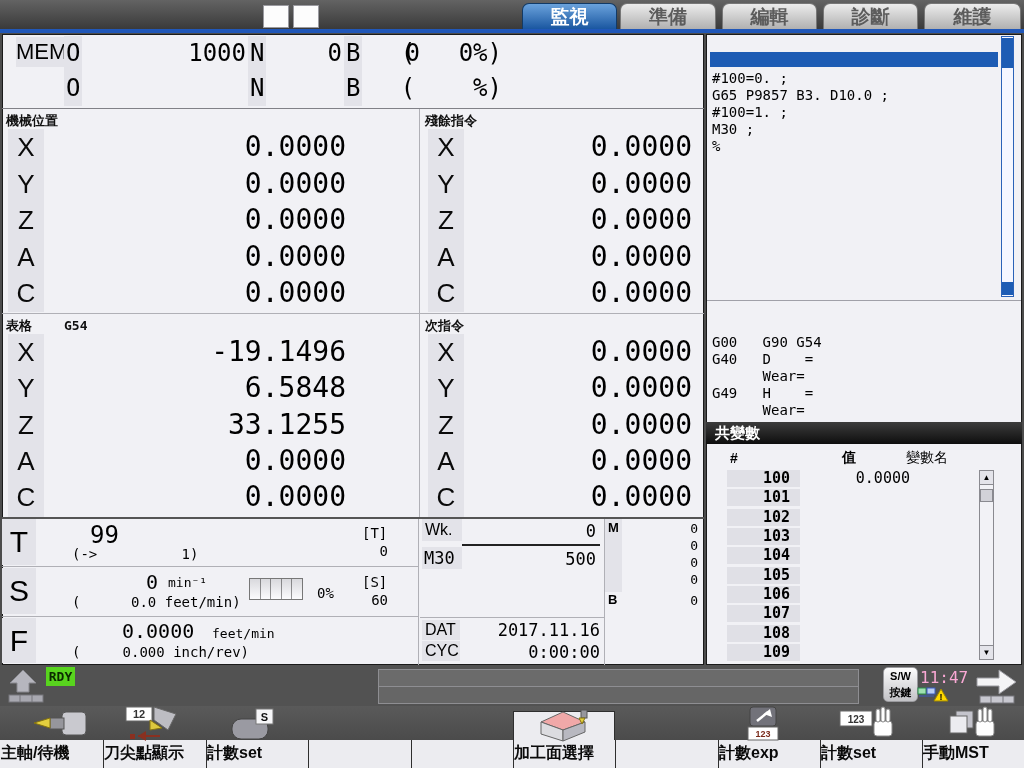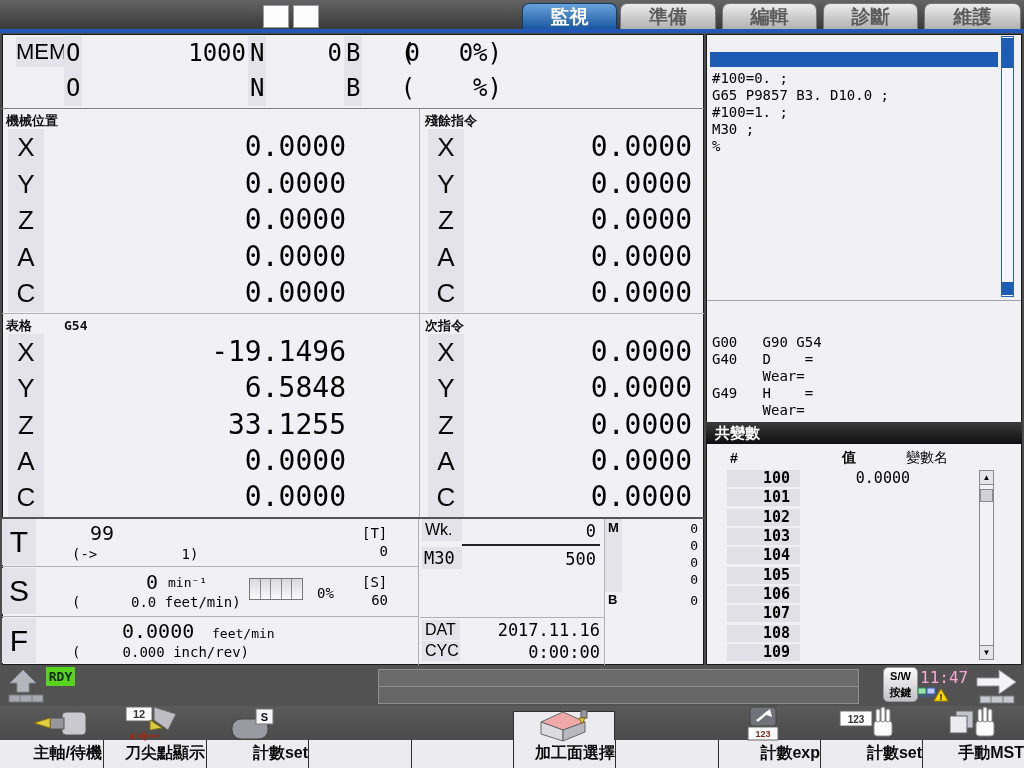--- a/index.html
+++ b/index.html
@@ -49,21 +49,21 @@
   font-family:"DejaVu Sans Mono",monospace;font-size:13px;font-weight:bold;text-align:center;line-height:19px}
 #msgbox{left:378px;top:669px;width:481px;height:35px;border:1px solid #8e8e92;background:#666}
 #msgbox .row1{position:absolute;left:0;top:0;width:479px;height:17px;border-bottom:1px solid #8e8e92;background:#6b6b6b}
 #swbtn{left:883px;top:667px;width:35px;height:35px;border-radius:5px;border:1px solid #9a9a9e;
   background:linear-gradient(#fdfdfd,#c2c2c6);font-size:11px;font-weight:bold;text-align:center;line-height:16px}
 #clock{left:920px;top:668px;color:#f9a8d4;font-size:16px;font-family:"DejaVu Sans Mono",monospace}
 
 #softbar{left:0;top:706px;width:1024px;height:62px;background:linear-gradient(#5a5a5a,#3e3e3e)}
 #softstrip{left:0;top:740px;width:1024px;height:28px;background:#ececf0}
 .sksep{top:740px;width:1px;height:28px;background:#2e2e2e}
-.sklabel{top:743px;width:101px;text-align:right;font-size:16px;font-weight:bold;color:#0a0a0a}
+.sklabel{top:743px;width:101px;text-align:left;font-size:16px;font-weight:bold;color:#0a0a0a}
 #sk5cell{left:513px;top:711px;width:102px;height:57px;background:#ececf0;border:1px solid #2e2e2e}
 .bargraph{background:linear-gradient(#d9d9dd,#fbfbfd),
   repeating-linear-gradient(90deg,transparent 0 9.6px,#999 9.6px 10.6px);
   background-blend-mode:multiply;border:1px solid #777}
 </style>
 </head>
 <body>
 
 <div id="screen">
 
@@ -152,21 +152,21 @@
   <div class="abs axisval" style="left:446px;top:443px;width:246px">0.0000</div>
   <div class="abs axisval" style="left:446px;top:479px;width:246px">0.0000</div>
 
   <div class="abs" style="left:2px;top:517px;width:702px;height:2px;background:#555"></div>
   <div class="abs divline-h" style="left:2px;top:566px;width:416px"></div>
   <div class="abs divline-h" style="left:2px;top:616px;width:416px"></div>
   <div class="abs divline-v" style="left:418px;top:519px;height:146px"></div>
   <div class="abs divline-v" style="left:604px;top:519px;height:146px"></div>
 
   <div class="abs cellbg tsf-letter" style="left:2px;top:519px;height:46px">T</div>
-  <div class="abs mono" style="left:90px;top:521px;font-size:20px">99</div>
+  <div class="abs mono" style="left:90px;top:521px;font-size:24px">99</div>
   <div class="abs smono14" style="left:72px;top:546px">(-&gt;          1)</div>
   <div class="abs smono14" style="left:362px;top:525px">[T]</div>
   <div class="abs smono14 r" style="left:368px;top:543px;width:20px">0</div>
 
   <div class="abs cellbg tsf-letter" style="left:2px;top:568px;height:46px">S</div>
   <div class="abs mono" style="left:146px;top:570px;font-size:20px">0</div>
   <div class="abs smono13" style="left:168px;top:575px">min⁻¹</div>
   <div class="abs smono14" style="left:72px;top:594px">(      0.0 feet/min)</div>
   <div class="abs bargraph" style="left:249px;top:578px;width:54px;height:22px"></div>
   <div class="abs smono14" style="left:317px;top:585px">0%</div>

